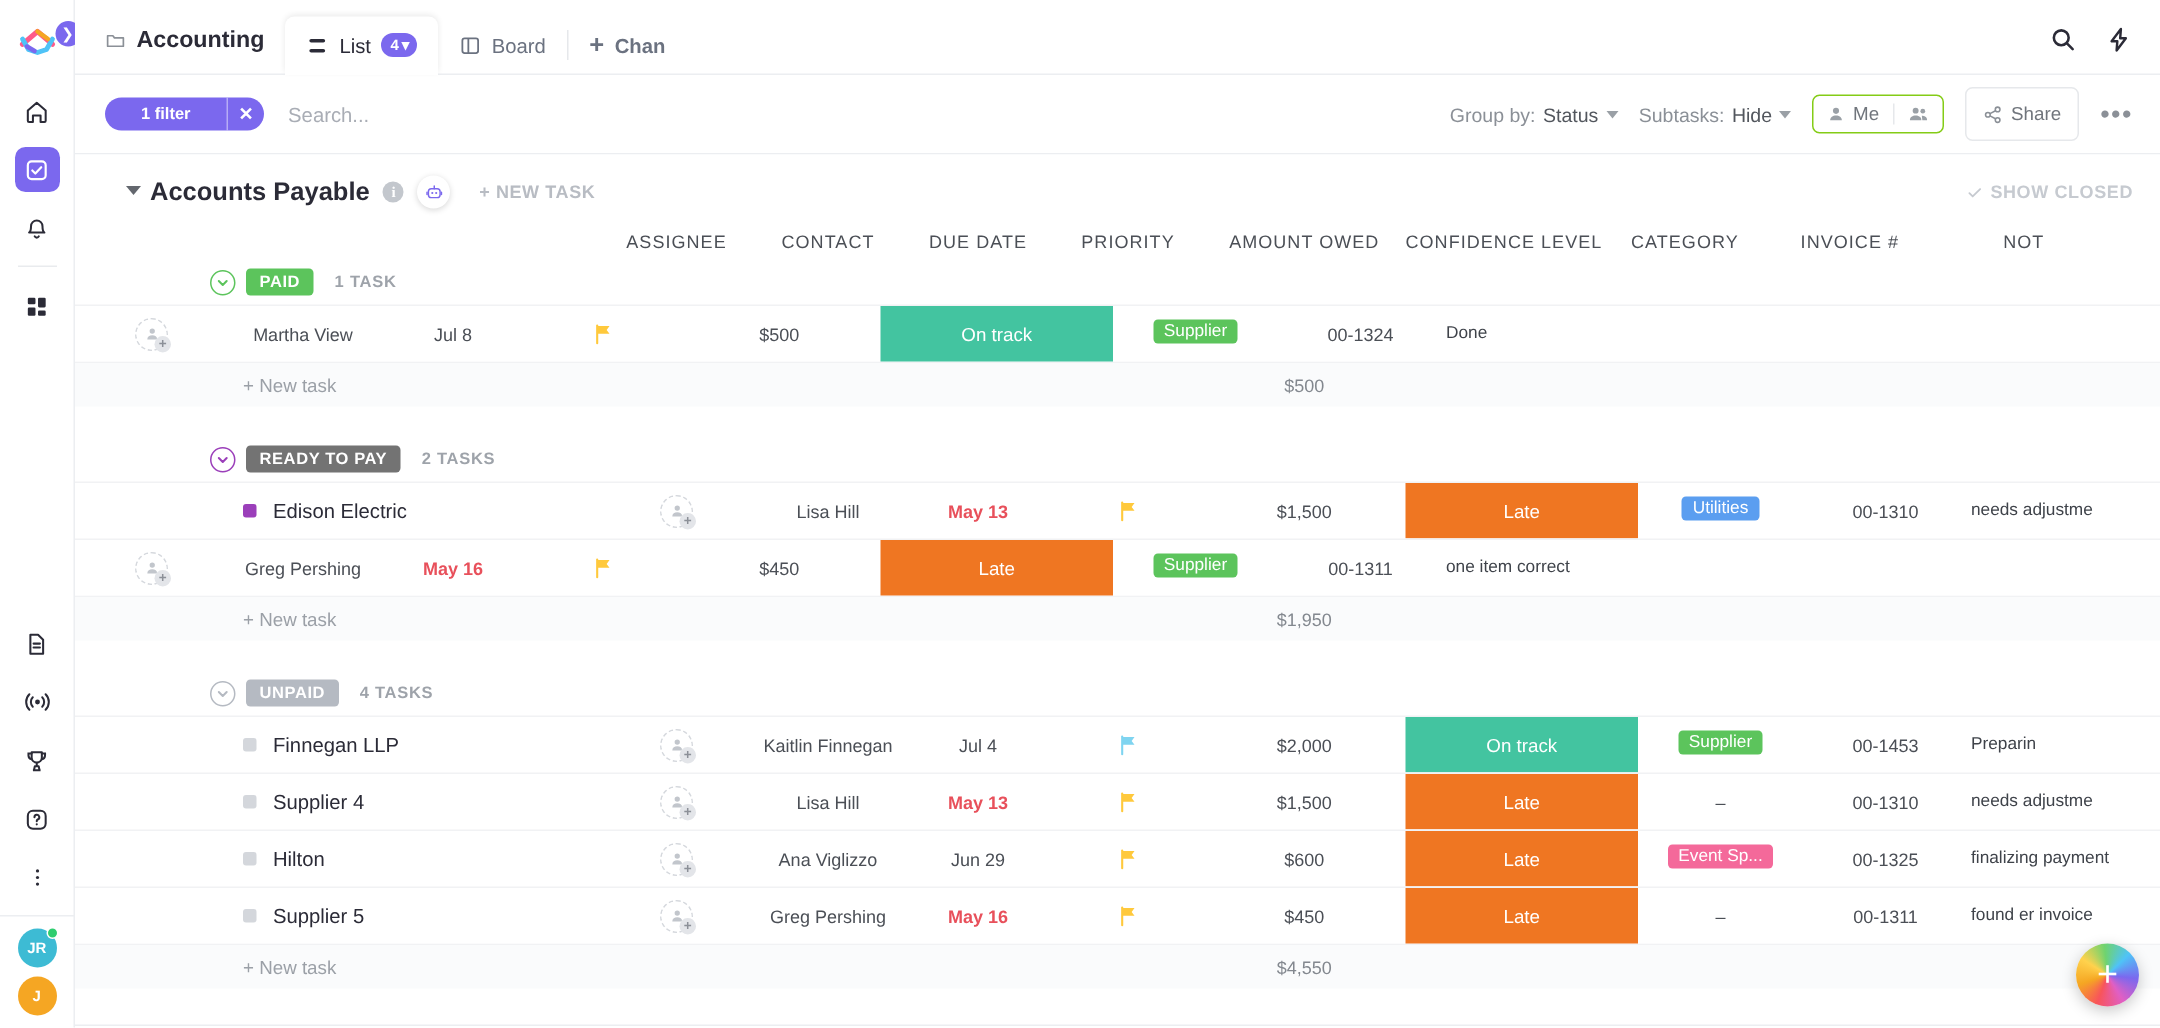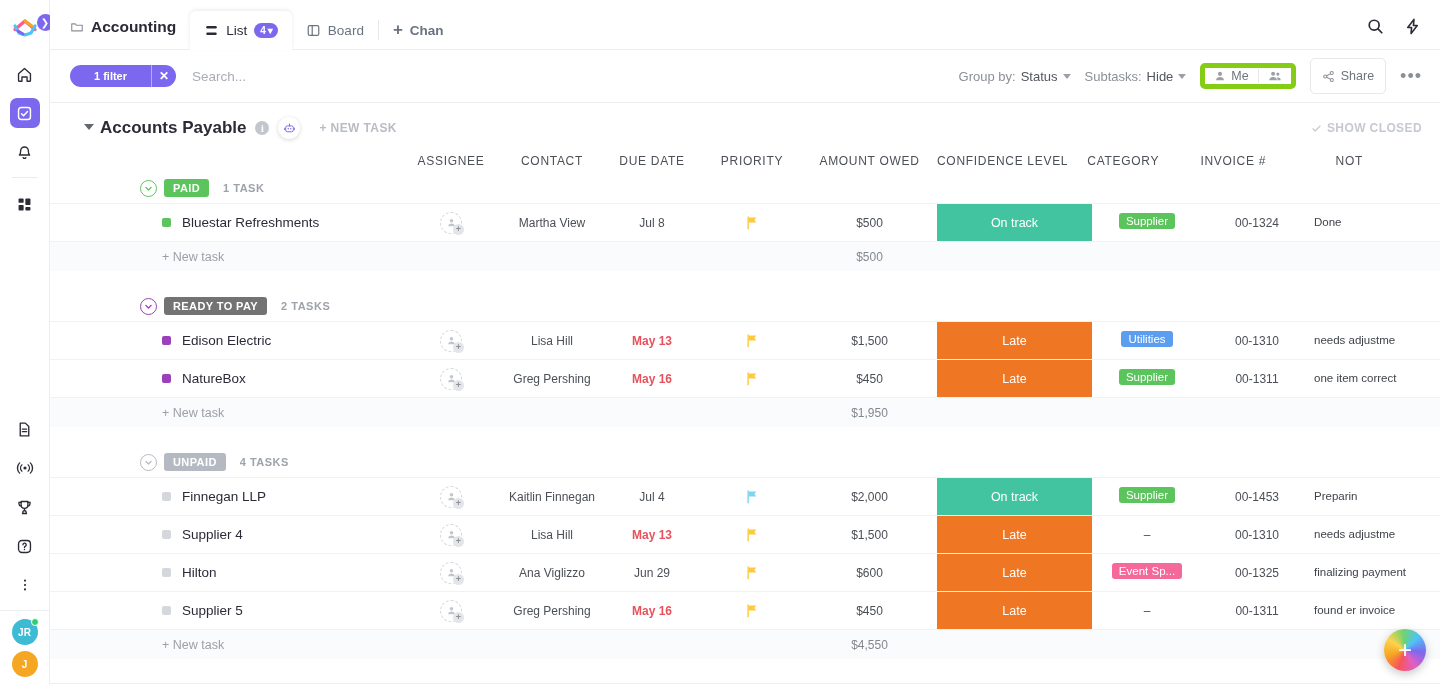--- a/index.html
+++ b/index.html
@@ -95,21 +95,21 @@
   }
   #search-input {
     border:none; outline:none; font-size:13.5px; color:#2b2b37;
     margin-left:16px; width:320px; font-family:"Liberation Sans", sans-serif;
   }
   #search-input::placeholder { color:#a9adb5; }
   .fb-right { margin-left:auto; display:flex; align-items:center; gap:14px; }
   .fb-ctl { font-size:13px; color:#8b9097; display:flex; align-items:center; gap:5px; cursor:pointer; }
   .fb-ctl b { color:#52565d; font-weight:normal; }
   .caret { border-left:4px solid transparent; border-right:4px solid transparent; border-top:5px solid #9aa0a6; }
-  .btn-group { display:flex; border:5px solid #84cc16; border-radius:5px; overflow:hidden; height:26px;align-items:center; }
+  .btn-group { display:flex; border:1px solid #84cc16; border-radius:5px; overflow:hidden; height:26px;align-items:center; }
   .btn-group > div { display:flex; align-items:center; gap:5px; padding:0 9px; font-size:12.5px; color:#70757c; cursor:pointer; }
   .btn-group > div + div { border-left:1px solid #e6e8eb; }
   .share-btn {
     display:flex; align-items:center; gap:6px; height:26px; padding:17px 11px;
     border:1px solid #e6e8eb; border-radius:5px; font-size:12.5px; color:#70757c; cursor:pointer;
   }
   .dots { color:#8b9097; font-size:18px; letter-spacing:1px; cursor:pointer; line-height:10px; }
 
   
   #main {
@@ -444,24 +444,20 @@
         <div class="status-row">
           <span class="circ" style="color:#5cc45c">
             <svg width="9" height="9" viewBox="0 0 12 12" fill="none" stroke="currentColor" stroke-width="1.8">
               <path d="M2.5 4.5L6 8l3.5-3.5" stroke-linecap="round" stroke-linejoin="round"></path>
             </svg>
           </span>
           <span class="status-pill" style="background:#5cc45c">PAID</span>
           <span class="task-count">1 TASK</span>
         </div>
         <div class="task-row">
-          <div class="c-name tr-name">
-            <span class="sq" style="background:#5cc45c"></span>
-            <span>Bluestar Refreshments</span>
-          </div>
           <div class="cell c-assignee">
             <div class="avatar-ghost">
               <svg width="11" height="11" viewBox="0 0 20 20" fill="currentColor">
                 <circle cx="10" cy="6.8" r="3.2"></circle>
                 <path d="M4 17c0-3.4 2.7-5.1 6-5.1s6 1.7 6 5.1z"></path>
               </svg>
               <span class="plus">+</span>
             </div>
           </div>
           <div class="cell c-contact">Martha View</div>
@@ -535,24 +531,20 @@
           <div class="c-conf" style="align-self:stretch;background:#ef7622">
             <div class="conf-cell">
               <span>Late</span>
             </div>
           </div>
           <div class="cell c-category"><span class="cat-pill" style="background:#5b9ef0">Utilities</span></div>
           <div class="cell c-invoice">00-1310</div>
           <div class="cell notes-cell">needs adjustme</div>
         </div>
         <div class="task-row">
-          <div class="c-name tr-name">
-            <span class="sq" style="background:#9b3fba"></span>
-            <span>NatureBox</span>
-          </div>
           <div class="cell c-assignee">
             <div class="avatar-ghost">
               <svg width="11" height="11" viewBox="0 0 20 20" fill="currentColor">
                 <circle cx="10" cy="6.8" r="3.2"></circle>
                 <path d="M4 17c0-3.4 2.7-5.1 6-5.1s6 1.7 6 5.1z"></path>
               </svg>
               <span class="plus">+</span>
             </div>
           </div>
           <div class="cell c-contact">Greg Pershing</div>

